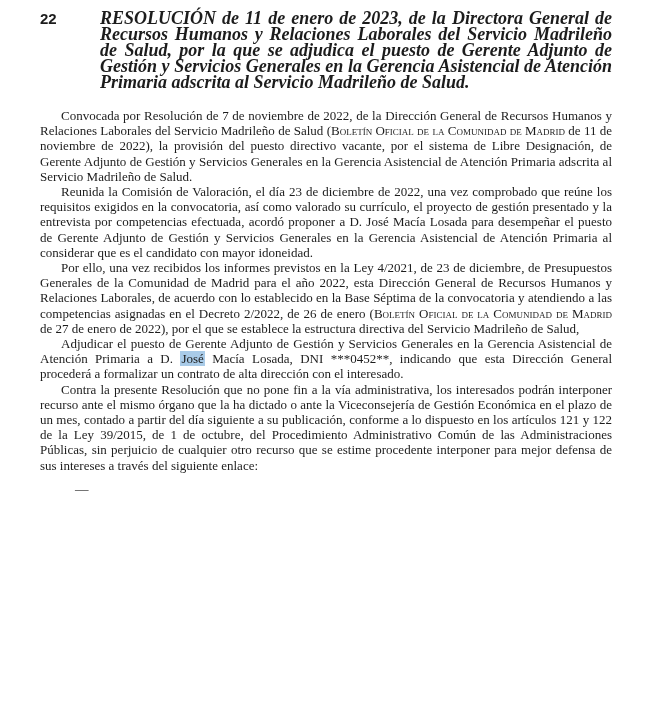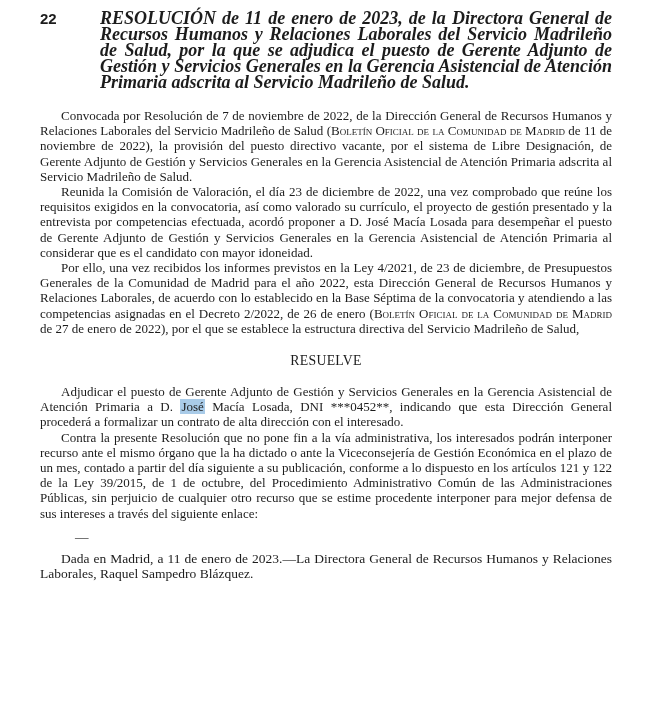--- a/index.html
+++ b/index.html
@@ -97,26 +97,24 @@
     <div class="item-number">22</div>
     <div class="res-title">RESOLUCIÓN de 11 de enero de 2023, de la Directora General de Recursos Humanos y Relaciones Laborales del Servicio Madrileño de Salud, por la que se adjudica el puesto de Gerente Adjunto de Gestión y Servicios Generales en la Gerencia Asistencial de Atención Primaria adscrita al Servicio Madrileño de Salud.</div>
   </div>
 
   <p class="body-para"><span>Convocada por Resolución de 7 de noviembre de 2022, de la Dirección General de Recursos Humanos y Relaciones Laborales del Servicio Madrileño de Salud (</span><span class="sc">Boletín Oficial de la Comunidad de Madrid</span><span> de 11 de noviembre de 2022), la provisión del puesto directivo vacante, por el sistema de Libre Designación, de Gerente Adjunto de Gestión y Servicios Generales en la Gerencia Asistencial de Atención Primaria adscrita al Servicio Madrileño de Salud.</span></p>
 
   <p class="body-para">Reunida la Comisión de Valoración, el día 23 de diciembre de 2022, una vez comprobado que reúne los requisitos exigidos en la convocatoria, así como valorado su currículo, el proyecto de gestión presentado y la entrevista por competencias efectuada, acordó proponer a D. José Macía Losada para desempeñar el puesto de Gerente Adjunto de Gestión y Servicios Generales en la Gerencia Asistencial de Atención Primaria al considerar que es el candidato con mayor idoneidad.</p>
 
   <p class="body-para"><span>Por ello, una vez recibidos los informes previstos en la Ley 4/2021, de 23 de diciembre, de Presupuestos Generales de la Comunidad de Madrid para el año 2022, esta Dirección General de Recursos Humanos y Relaciones Laborales, de acuerdo con lo establecido en la Base Séptima de la convocatoria y atendiendo a las competencias asignadas en el Decreto 2/2022, de 26 de enero (</span><span class="sc">Boletín Oficial de la Comunidad de Madrid</span><span> de 27 de enero de 2022), por el que se establece la estructura directiva del Servicio Madrileño de Salud,</span></p>
 
-  <div class="resolve-heading">RESUELVE</div>
 
   <p class="body-para"><span>Adjudicar el puesto de Gerente Adjunto de Gestión y Servicios Generales en la Gerencia Asistencial de Atención Primaria a D. </span><span class="hl" style="background: rgb(169, 203, 232);">José</span><span> Macía Losada, DNI ***0452**, indicando que esta Dirección General procederá a formalizar un contrato de alta dirección con el interesado.</span></p>
 
   <p class="body-para">Contra la presente Resolución que no pone fin a la vía administrativa, los interesados podrán interponer recurso ante el mismo órgano que la ha dictado o ante la Viceconsejería de Gestión Económica en el plazo de un mes, contado a partir del día siguiente a su publicación, conforme a lo dispuesto en los artículos 121 y 122 de la Ley 39/2015, de 1 de octubre, del Procedimiento Administrativo Común de las Administraciones Públicas, sin perjuicio de cualquier otro recurso que se estime procedente interponer para mejor defensa de sus intereses a través del siguiente enlace:</p>
 
   <div class="link-row">
     <span class="link-dash">—</span>
   </div>
 
-  <p class="closing-para">Dada en Madrid, a 11 de enero de 2023.—La Directora General de Recursos Humanos y Relaciones Laborales, Raquel Sampedro Blázquez.</p>
 
 
 </div>
 
 </body></html>

